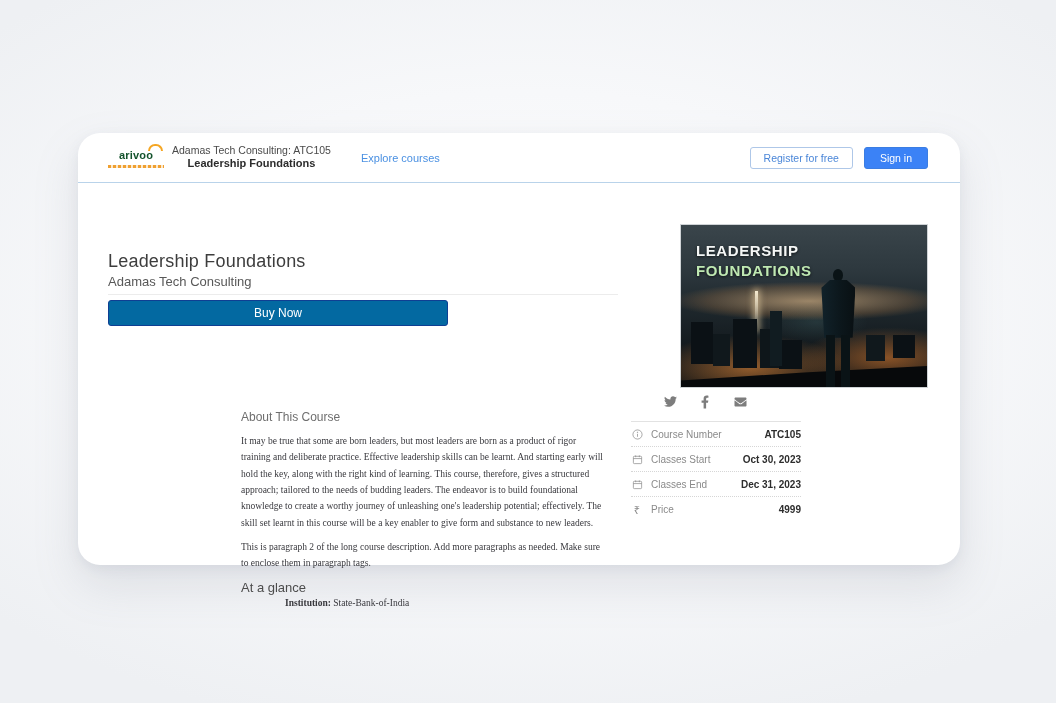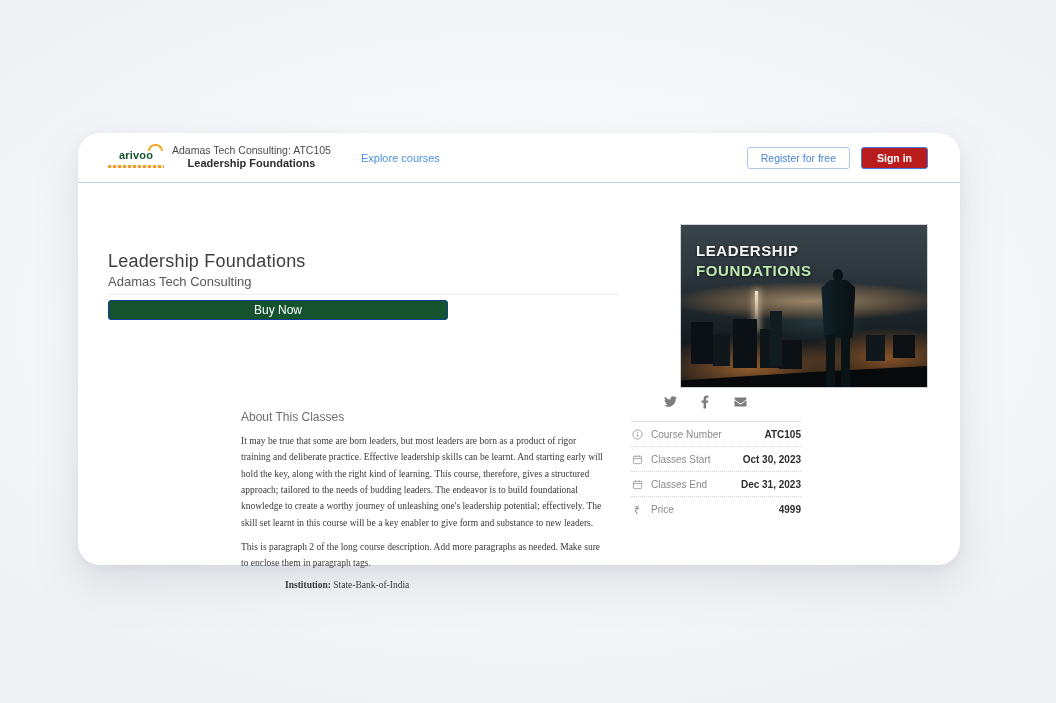--- a/index.html
+++ b/index.html
@@ -26,28 +26,28 @@
     border:2px solid #f5a623; border-bottom:none; border-radius:9px 9px 0 0; }
   .logo-tagline { margin-top:2px; width:56px; height:3px;
     background:repeating-linear-gradient(90deg, #f0a030 0 3px, rgba(240,160,48,0.25) 3px 5px); }
   .hdr-course { margin-left:8px; text-align:center; line-height:1.25; }
   .hdr-course .l1 { font-size:10.5px; color:#4a4a4a; }
   .hdr-course .l2 { font-size:11px; font-weight:bold; color:#2c2c2c; }
   .explore { margin-left:30px; font-size:11px; color:#4a90e2; text-decoration:none; cursor:pointer; }
   .hdr-right { margin-left:auto; display:flex; align-items:center; gap:11px; }
   .btn-register { background:#fff; border:1px solid #aec7e8; color:#4a86d8; font-size:10.5px;
     padding:4px 13px; border-radius:3px; cursor:pointer; font-family:inherit; }
-  .btn-signin { background:#b91c1c; border:1px solid #3b7de2; color:#fff; font-size:10.5px;
-    padding:4px 15px; border-radius:3px; cursor:pointer; font-family:inherit;font-weight:bold; }
+  .btn-signin { background:#3b82f6; border:1px solid #3b7de2; color:#fff; font-size:10.5px;
+    padding:4px 15px; border-radius:3px; cursor:pointer; font-family:inherit; }
   
   .course-title { position:absolute; left:30px; top:118px; font-size:18px; font-weight:400; color:#3d3d3d; letter-spacing:0.2px; }
   .course-org { position:absolute; left:30px; top:141px; font-size:13px; color:#585858; }
   .divider { position:absolute; left:30px; top:161px; width:510px; height:1px; background:#ececec; }
-  .btn-buy { position:absolute; left:30px; top:167px; width:340px; height:20px;
-    background:#14532d; color:#fff; border:1px solid #0f3f93; border-radius:3px;
+  .btn-buy { position:absolute; left:30px; top:167px; width:340px; height:26px;
+    background:#0369a1; color:#fff; border:1px solid #0f3f93; border-radius:3px;
     font-size:12px; cursor:pointer; font-family:inherit; }
   
   .about { position:absolute; left:163px; top:277px; width:366px; }
   .about h3 { font-size:12px; font-weight:400; color:#6e6e6e; margin-bottom:9px; }
   .about p { font-family:"Liberation Serif", serif; font-size:9.5px; line-height:1.72; color:#38383d; margin-bottom:8px; }
   .glance-h { font-size:13px; font-weight:400; color:#4c4c4c; margin:4px 0 3px; }
   .inst { font-family:"Liberation Serif", serif; font-size:9.5px; color:#38383d; }
   .inst b { font-weight:bold;margin-left:44px; }
   
   .hero {
@@ -202,22 +202,23 @@
       <span class="dvalue">Dec 31, 2023</span>
     </div>
     <div class="drow">
       <span class="dicon">₹</span>
       <span class="dlabel">Price</span>
       <span class="dvalue">4999</span>
     </div>
   </div>
 
   <div class="about">
-    <h3>About This Classes</h3>
+    <h3>About This Course</h3>
     <p>It may be true that some are born leaders, but most leaders are born as a product of rigor training and deliberate practice. Effective leadership skills can be learnt. And starting early will hold the key, along with the right kind of learning. This course, therefore, gives a structured approach; tailored to the needs of budding leaders. The endeavor is to build foundational knowledge to create a worthy journey of unleashing one's leadership potential; effectively. The skill set learnt in this course will be a key enabler to give form and substance to new leaders.</p>
     <p>This is paragraph 2 of the long course description. Add more paragraphs as needed. Make sure to enclose them in paragraph tags.</p>
+    <div class="glance-h">At a glance</div>
     <div class="inst">
       <b>Institution:</b>
       <span> State-Bank-of-India</span>
     </div>
   </div>
 
 </div>
 
 </body></html>

